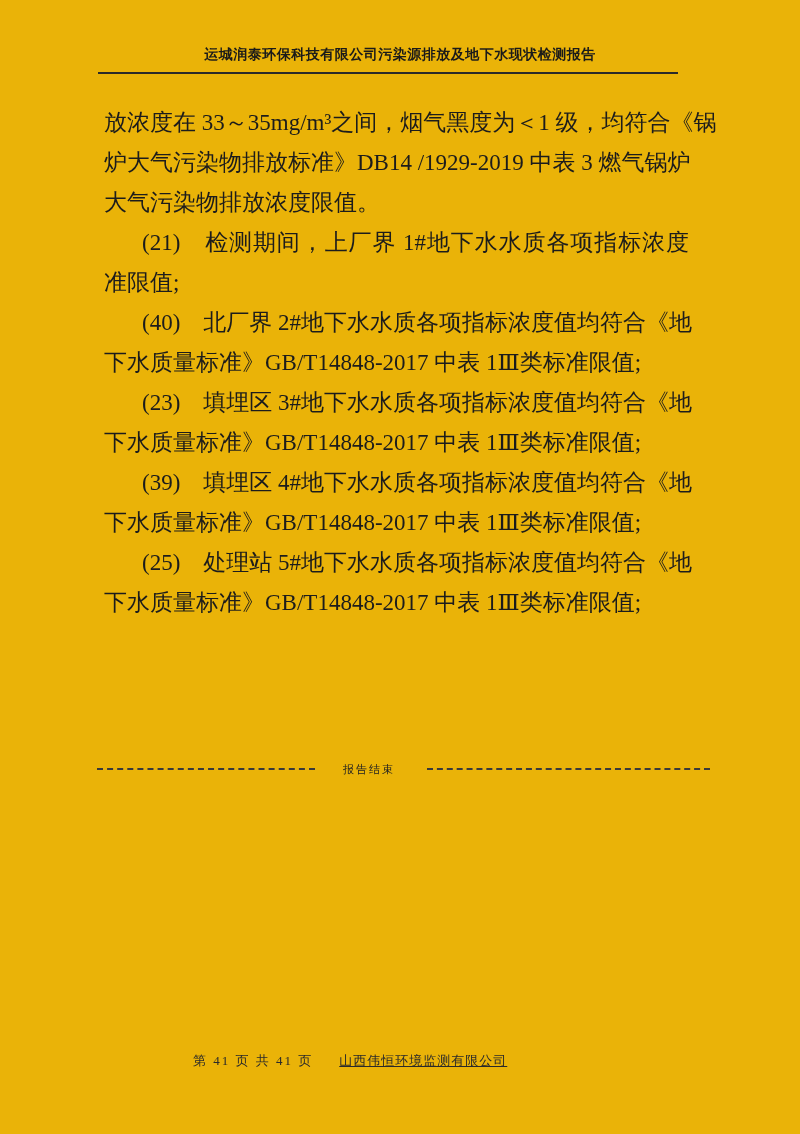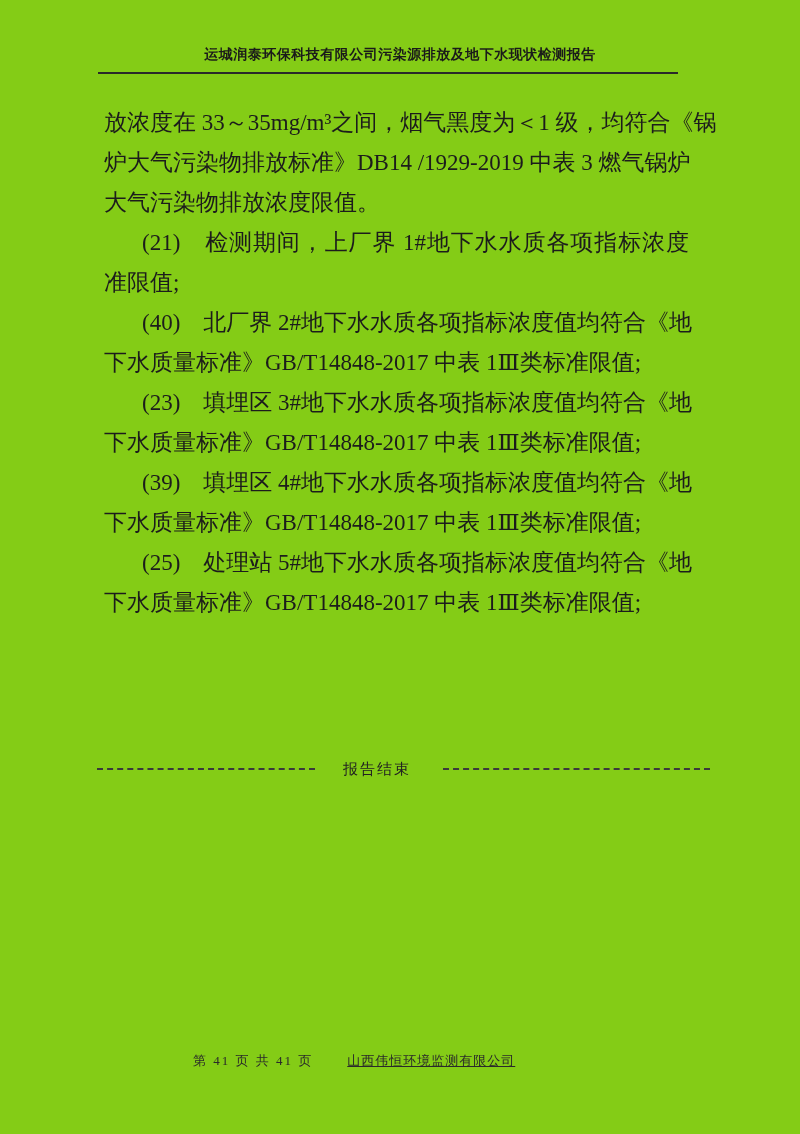--- a/index.html
+++ b/index.html
@@ -1,21 +1,21 @@
 <!DOCTYPE html>
 <html><head>
 <meta charset="utf-8">
 <style>
   html, body { margin: 0; padding: 0; background: #e8e8e8; }
   .page {
     position: relative;
     width: 800px;
     height: 1134px;
     margin: 0 auto;
-    background: #84cc16;
+    background: #eab308;
     color: #1c1c1c;
     font-family: "Liberation Serif", "DejaVu Serif", serif;
     overflow: hidden;
   }
   .header-title {
     position: absolute;
     top: 46px;
     left: 0;
     width: 100%;
     text-align: center;
@@ -62,32 +62,32 @@
     align-items: center;
   }
   .dash-seg {
     border-top: 2px dashed #3a3a3a;
     height: 0;
   }
   .dash-left { width: 218px; }
   .dash-right { flex: 1; }
   .endline-label {
     margin: 0 32px 0 28px;
-    font-size: 15px;
+    font-size: 11px;
     letter-spacing: 2px;
     color: #222;
     white-space: nowrap;
   }
   .footer {
     position: absolute;
     top: 1052px;
     left: 193px;
     display: flex;
     align-items: baseline;
-    gap: 34px;
+    gap: 26px;
     color: #2a2a2a;
   }
   .footer-page { font-size: 13px; letter-spacing: 2px; white-space: nowrap; }
   .footer-company { font-size: 13px; letter-spacing: 1px; white-space: nowrap; text-decoration: underline; }
 </style>
 </head>
 <body>
 
 <div class="page">
 

